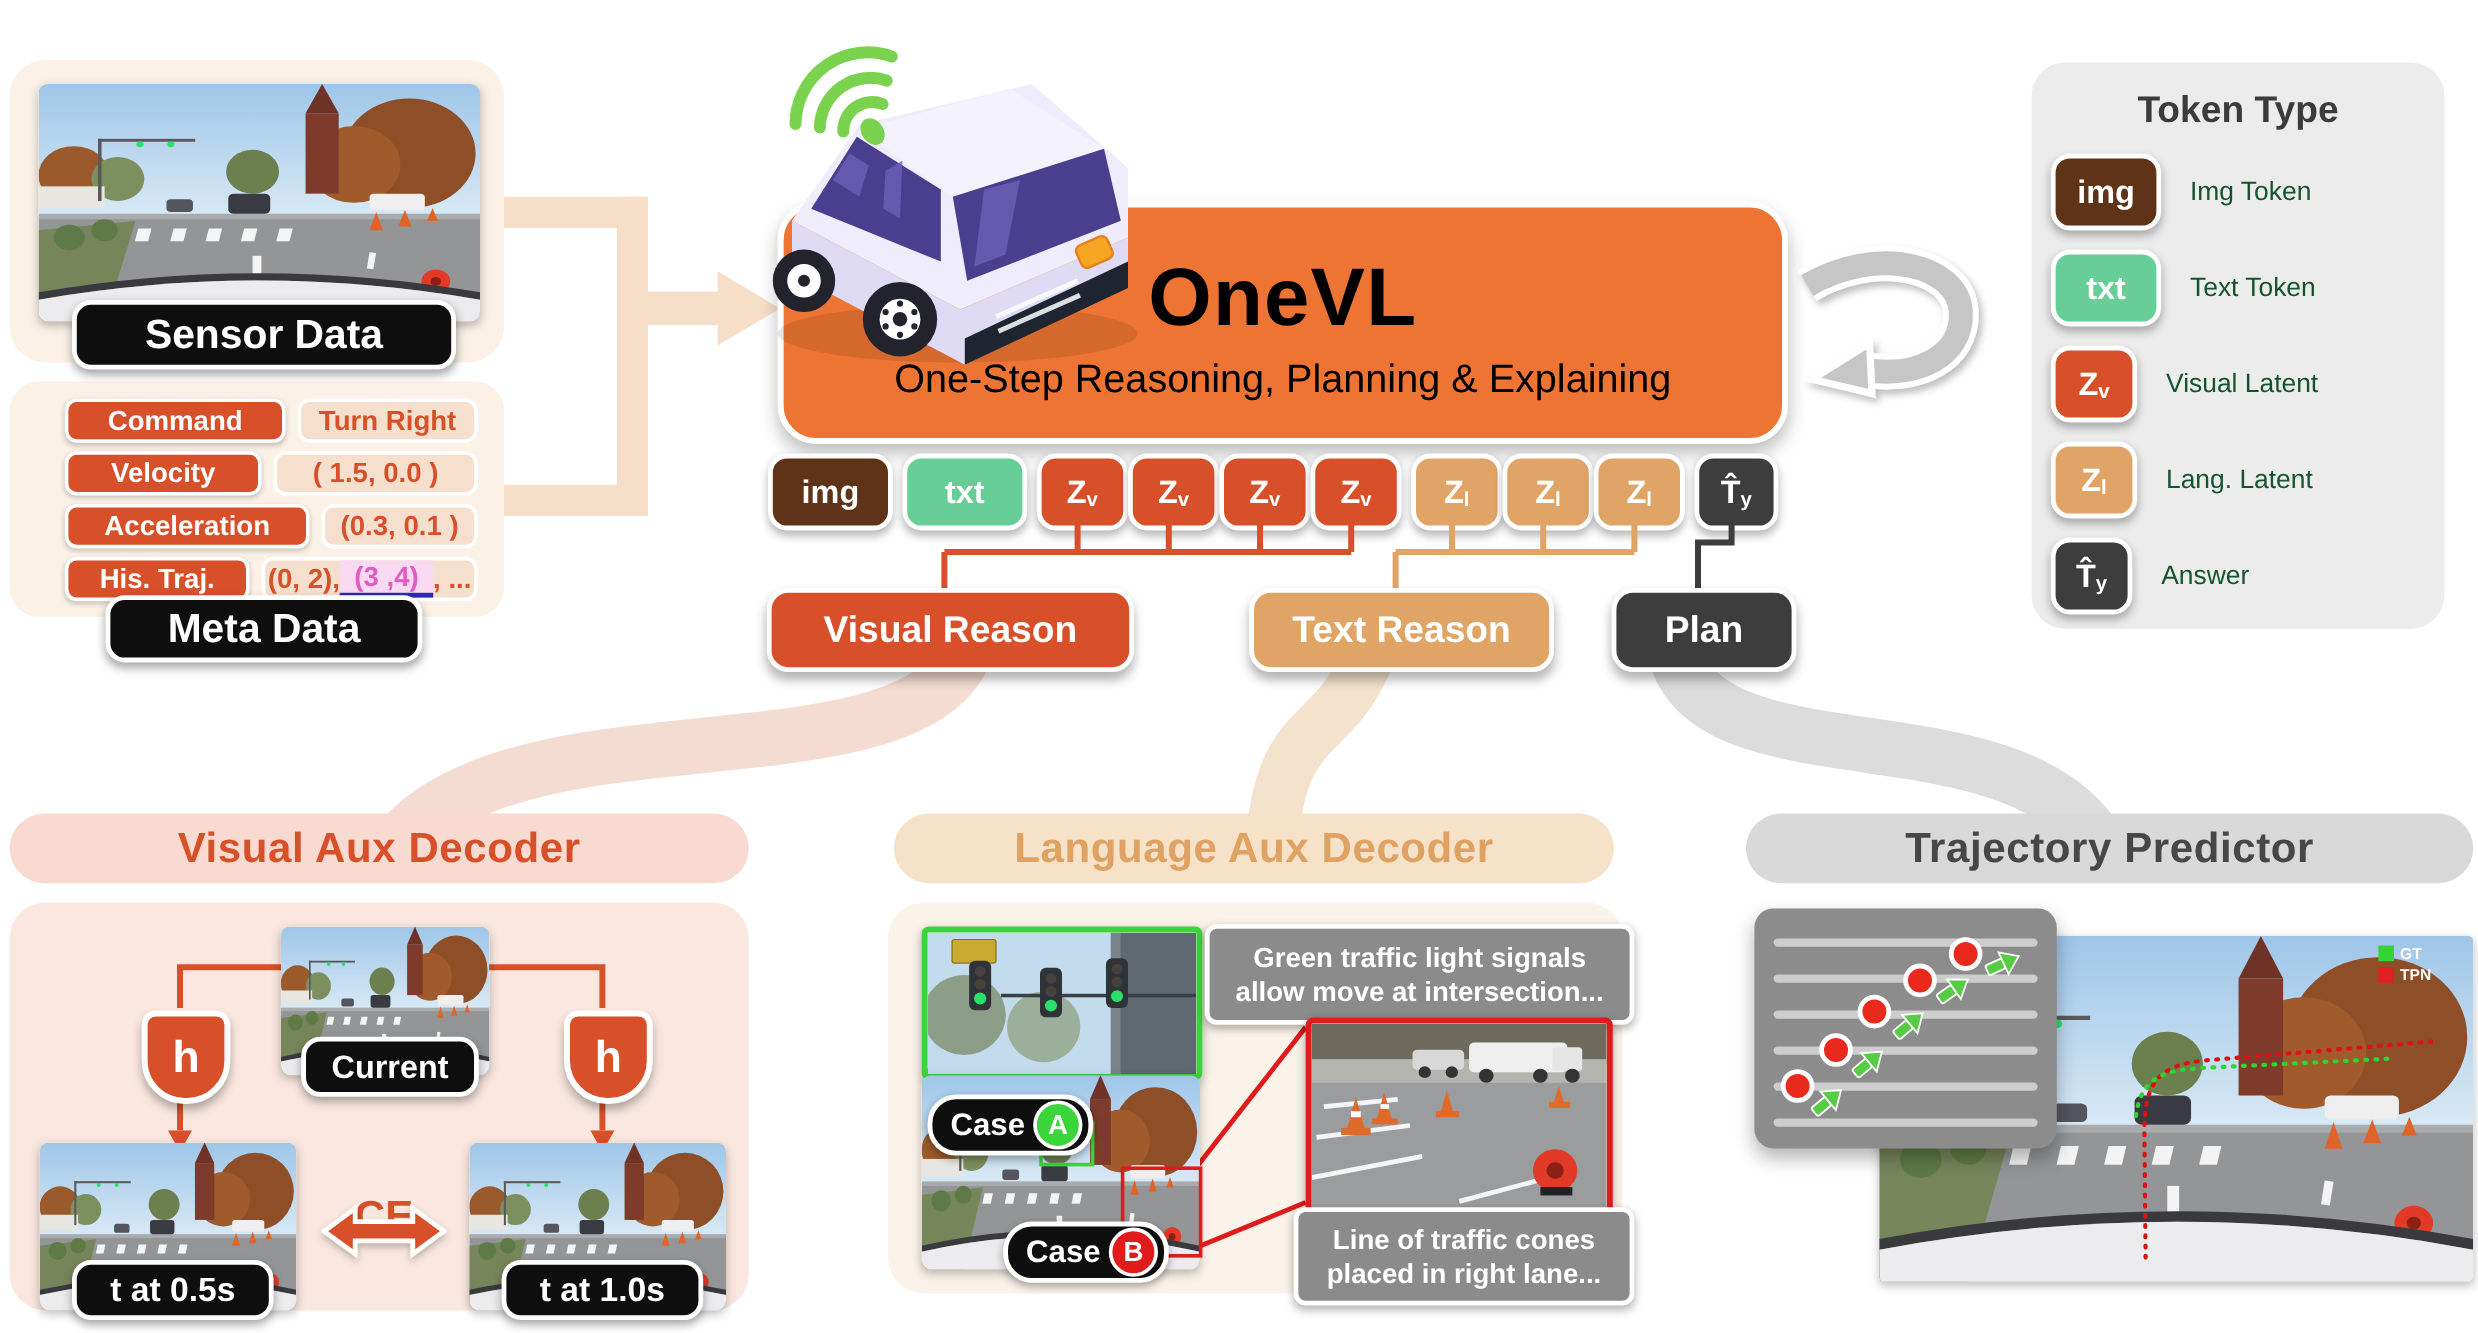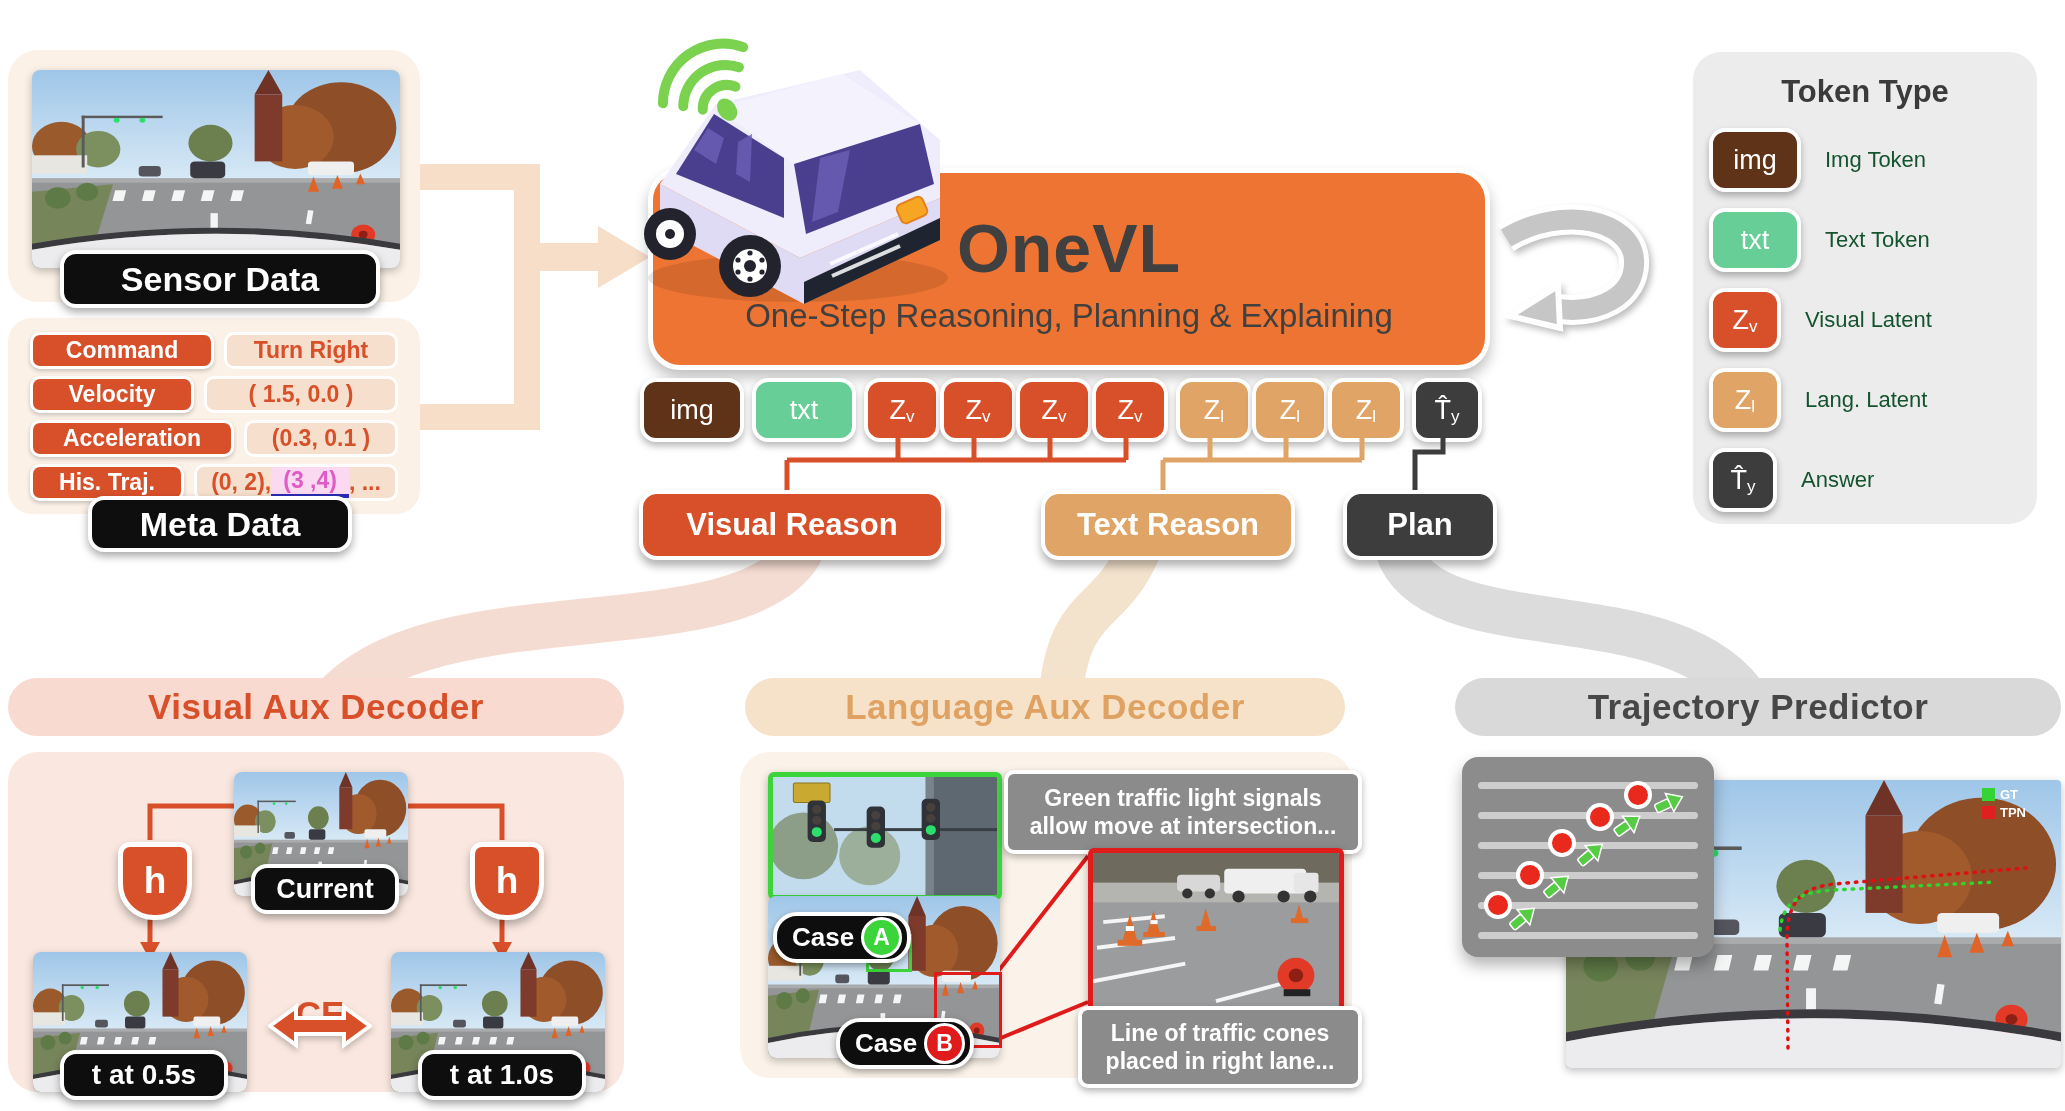--- a/index.html
+++ b/index.html
@@ -12,35 +12,35 @@
   .pill-black{background:#0E0E0E;color:#fff;border:4px solid #fff;border-radius:16px;
     font-weight:bold;display:flex;align-items:center;justify-content:center;
     box-shadow:0 4px 8px rgba(0,0,0,.35);white-space:nowrap;}
   .sec-hdr{border-radius:30px;display:flex;align-items:center;justify-content:center;
     font-weight:bold;font-size:35px;letter-spacing:.5px;}
   .gray-caption{background:#8B8B8B;border:4px solid #fff;border-radius:10px;color:#fff;
     font-weight:bold;font-size:23px;line-height:1.22;text-align:center;display:flex;
     align-items:center;justify-content:center;padding:4px 10px;
     box-shadow:0 3px 7px rgba(0,0,0,.3);}
   
-  .meta-row{display:flex;gap:10px;margin-bottom:7px;align-items:stretch;}
+  .meta-row{display:flex;gap:10px;margin-bottom:7px;align-items:stretch;margin-left:24px;}
   .meta-key{background:#D8502A;color:#fff;font-weight:bold;font-size:23px;border:3px solid #fff;
     border-radius:10px;padding:2px 14px;display:flex;align-items:center;justify-content:center;
     box-shadow:0 2px 4px rgba(0,0,0,.2);white-space:nowrap;}
   .meta-val{background:#F6DFCC;color:#D8502A;font-weight:bold;font-size:23px;border:3px solid #fff;
     border-radius:10px;flex:1;display:flex;align-items:center;justify-content:center;
     white-space:nowrap;}
   .hl-pink{background:#FBD9F1;color:#E05CC4;border-bottom:4px solid #2B2BB4;padding:0 12px;}
   
   .onevl{background:#ED7433;border:5px solid #fff;border-radius:32px;
-    box-shadow:0 8px 14px rgba(0,0,0,.25);color:#404040;text-align:center;}
+    box-shadow:0 8px 14px rgba(0,0,0,.25);color:#000000;text-align:center;}
   .onevl .t{font-size:68px;font-weight:bold;letter-spacing:1px;margin-top:36px;}
   .onevl .s{font-size:33px;margin-top:10px;}
   
-  .chip{display:flex;align-items:center;justify-content:center;color:#fff;font-weight:normal;
+  .chip{display:flex;align-items:center;justify-content:center;color:#fff;font-weight:bold;
     font-size:27px;border:4px solid #fff;border-radius:16px;
     box-shadow:0 4px 7px rgba(0,0,0,.28);}
   .chip sub{font-size:17px;transform:translateY(7px);}
   .tk-img{background:#5F3317;} .tk-txt{background:#66CE96;} .tk-zv{background:#D8502A;}
   .tk-zl{background:#E0A566;} .tk-ty{background:#3D3D3D;}
   .branch-btn{border:4px solid #fff;border-radius:18px;color:#fff;font-weight:bold;font-size:31px;
     display:flex;align-items:center;justify-content:center;box-shadow:0 6px 9px rgba(0,0,0,.3);}
   
   .legend{background:#ECECEC;border-radius:28px;padding:22px 16px;}
   .legend-title{font-size:31px;font-weight:bold;color:#3B3B3B;text-align:center;margin-bottom:18px;}

